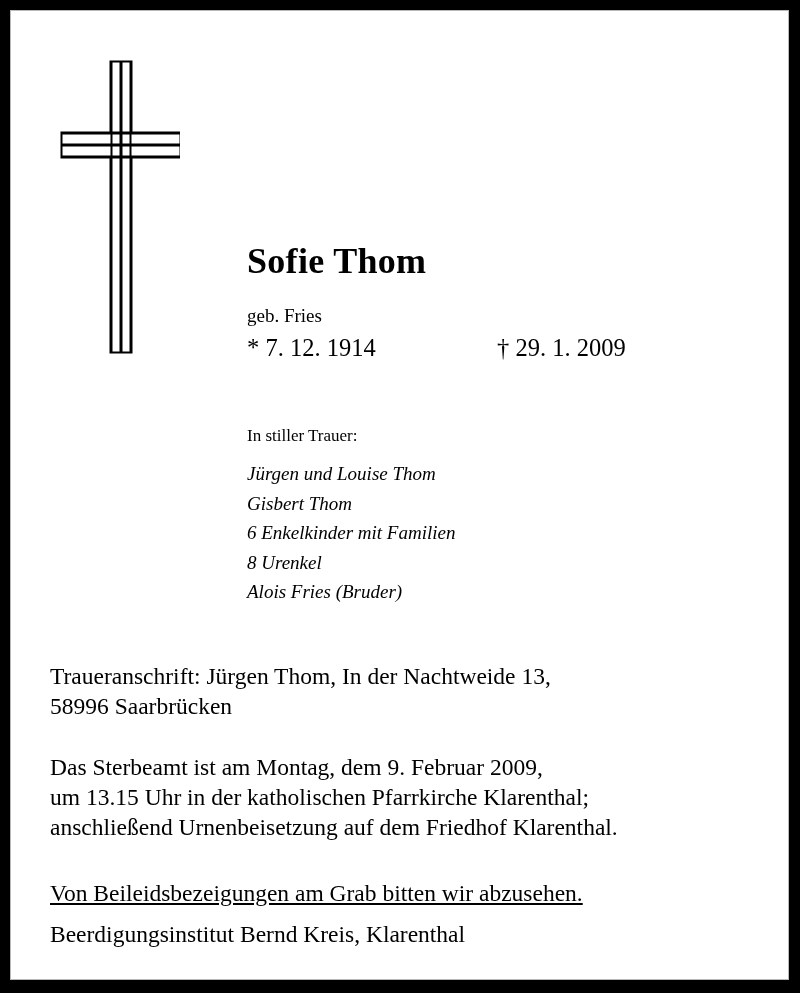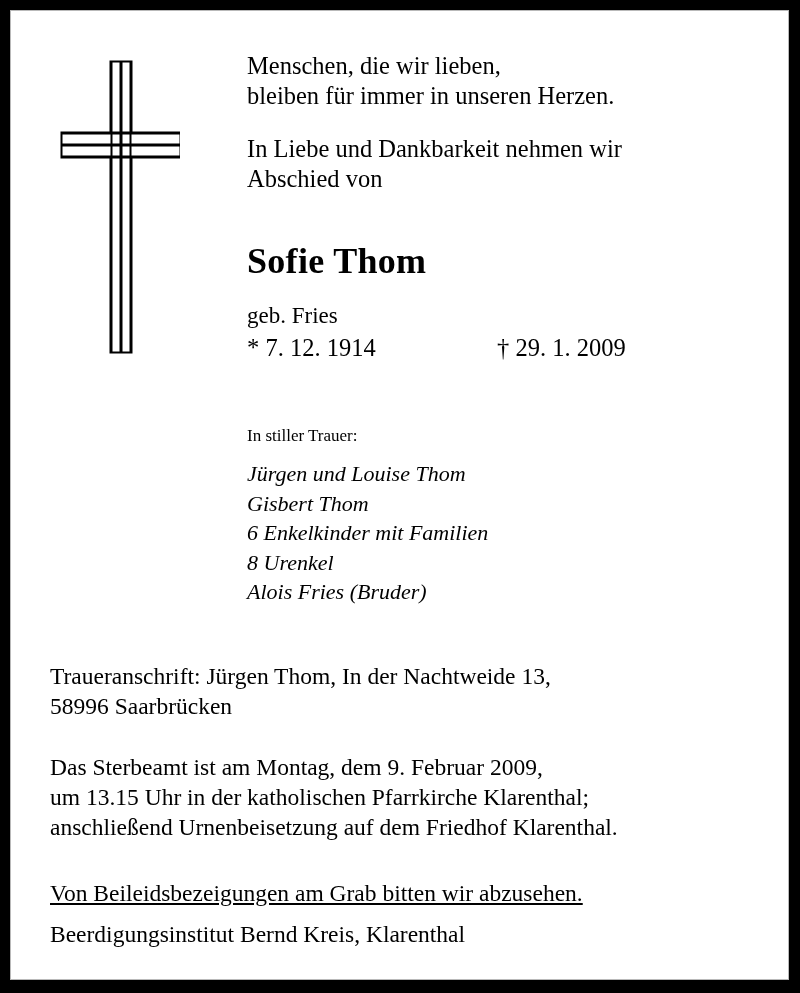--- a/index.html
+++ b/index.html
@@ -58,21 +58,21 @@
     top: 222px;
     font-size: 36px;
     font-weight: bold;
     line-height: 56px;
     letter-spacing: 0.3px;
   }
   .geb {
     position: absolute;
     left: 236px;
     top: 290px;
-    font-size: 23px;
+    font-size: 19px;
     line-height: 30px;
   }
   .dates {
     position: absolute;
     left: 236px;
     top: 322px;
     font-size: 24.5px;
     line-height: 30px;
     width: 460px;
   }
@@ -88,21 +88,21 @@
     position: absolute;
     left: 236px;
     top: 410px;
     font-size: 17px;
     line-height: 30px;
   }
   .mourners {
     position: absolute;
     left: 236px;
     top: 448px;
-    font-size: 22px;
+    font-size: 19px;
     line-height: 29.5px;
     font-style: italic;
   }
   .mourners .m-line { white-space: nowrap; }
 
   .foot {
     position: absolute;
     left: 39px;
     font-size: 23.5px;
     line-height: 30px;
@@ -132,30 +132,20 @@
 
         <line x1="71" y1="11.5" x2="71" y2="302.5" stroke="#000000" stroke-width="3"></line>
 
         <line x1="11.5" y1="95" x2="130.5" y2="95" stroke="#000000" stroke-width="3"></line>
 
         <line x1="11.5" y1="83.5" x2="130.5" y2="83.5" stroke="#000000" stroke-width="2"></line>
         <line x1="11.5" y1="106.5" x2="130.5" y2="106.5" stroke="#000000" stroke-width="2"></line>
       </svg>
     </div>
 
-    <div class="block intro">
-      <div class="para">
-        <div>Menschen, die wir lieben,</div>
-        <div>bleiben für immer in unseren Herzen.</div>
-      </div>
-      <div class="para">
-        <div>In Liebe und Dankbarkeit nehmen wir</div>
-        <div>Abschied von</div>
-      </div>
-    </div>
 
     <div class="name">Sofie Thom</div>
     <div class="geb">geb. Fries</div>
     <div class="dates">
       <span class="birth">* 7. 12. 1914</span><span class="death">† 29. 1. 2009</span>
     </div>
 
     <div class="mourn-title">In stiller Trauer:</div>
     <div class="mourners">
       <div class="m-line">Jürgen und Louise Thom</div>

